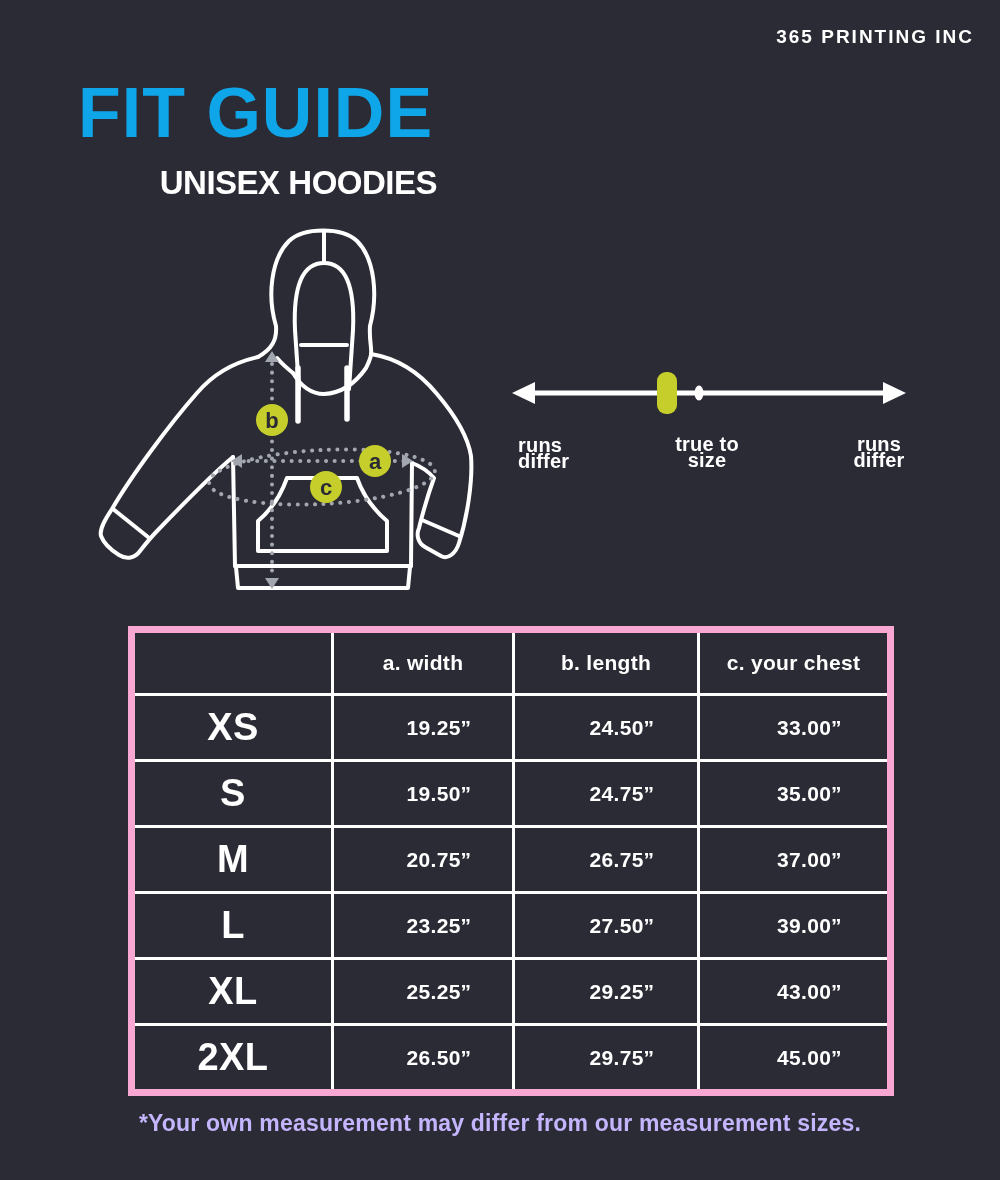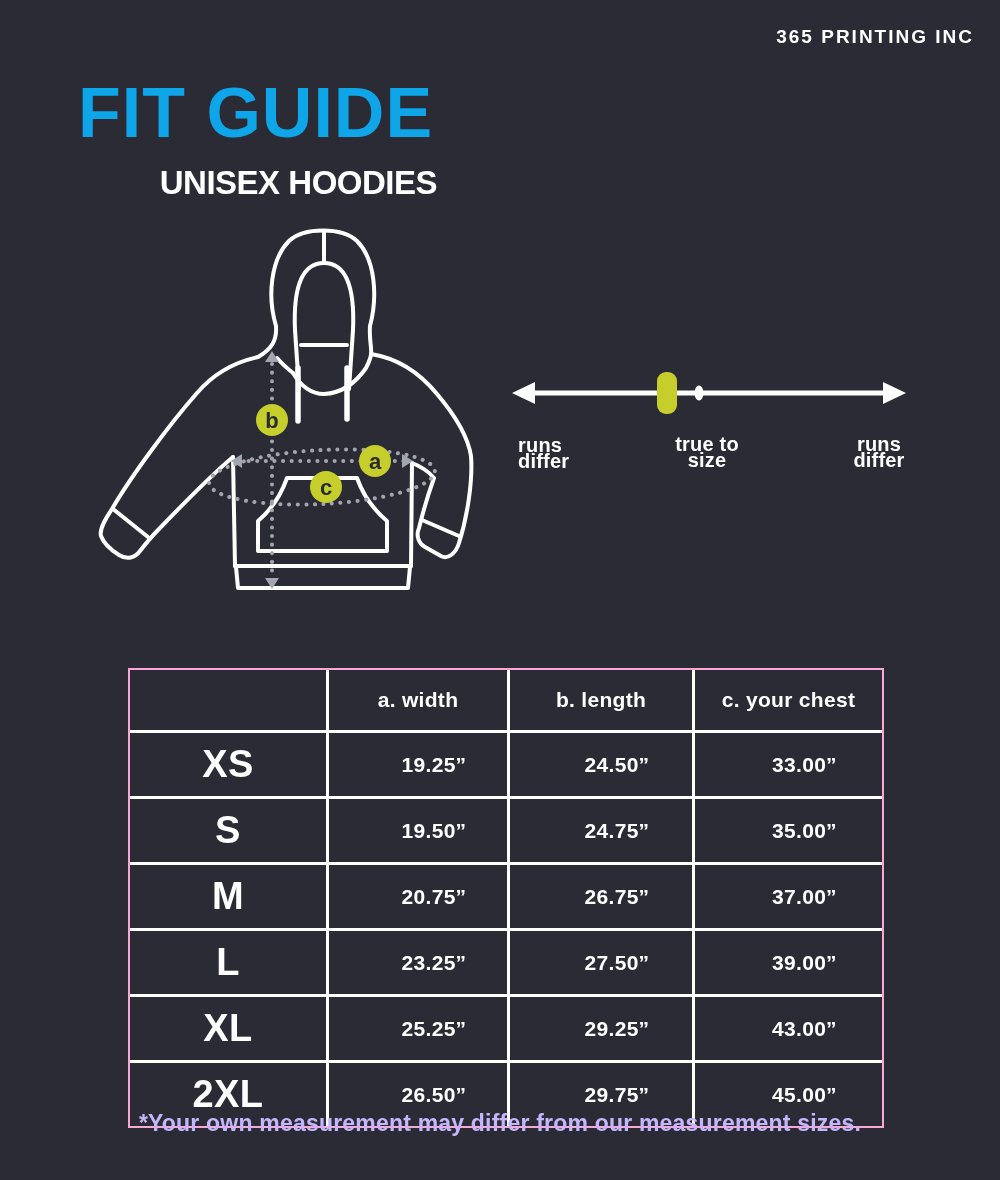--- a/index.html
+++ b/index.html
@@ -34,22 +34,22 @@
   .scale-label {
     position:absolute; color:#ffffff; font-weight:bold;
     font-size:20px; line-height:16px; letter-spacing:0.2px;
   }
   .scale-label div { white-space:nowrap; }
   .lbl-small  { left:518px; top:437px; text-align:left; }
   .lbl-true   { left:647px; top:436px; width:120px; text-align:center; }
   .lbl-large  { left:829px; top:436px; width:100px; text-align:center; }
 
   .size-table {
-    position:absolute; left:128px; top:668px;
-    border:2px solid #f9a8d4; background:#bef264;
+    position:absolute; left:128px; top:626px;
+    border:7px solid #f9a8d4; background:#bef264;
   }
   .grid {
     display:grid;
     grid-template-columns:196px 178px 182px 187px;
     grid-template-rows:60px repeat(6, 63px);
     gap:3px; background:#ffffff;
   }
   .cell {
     background:#2b2b35; color:#ffffff; font-weight:bold;
     display:flex; align-items:center; justify-content:center;

